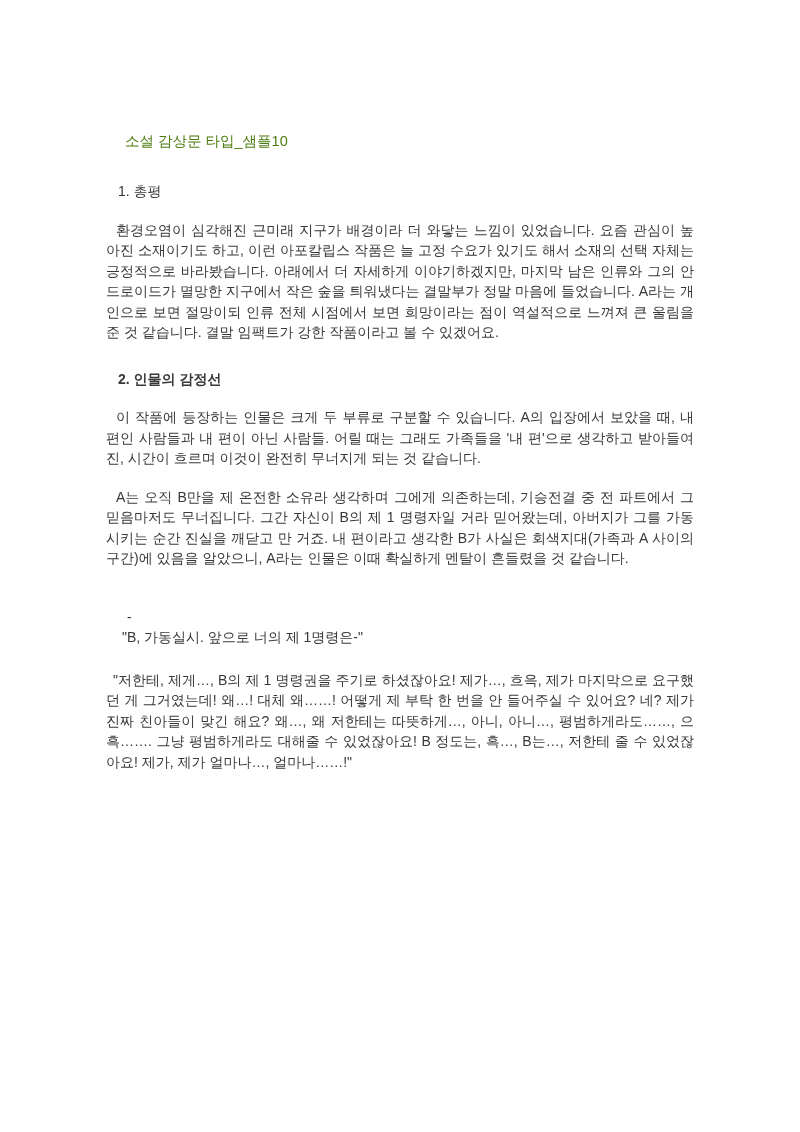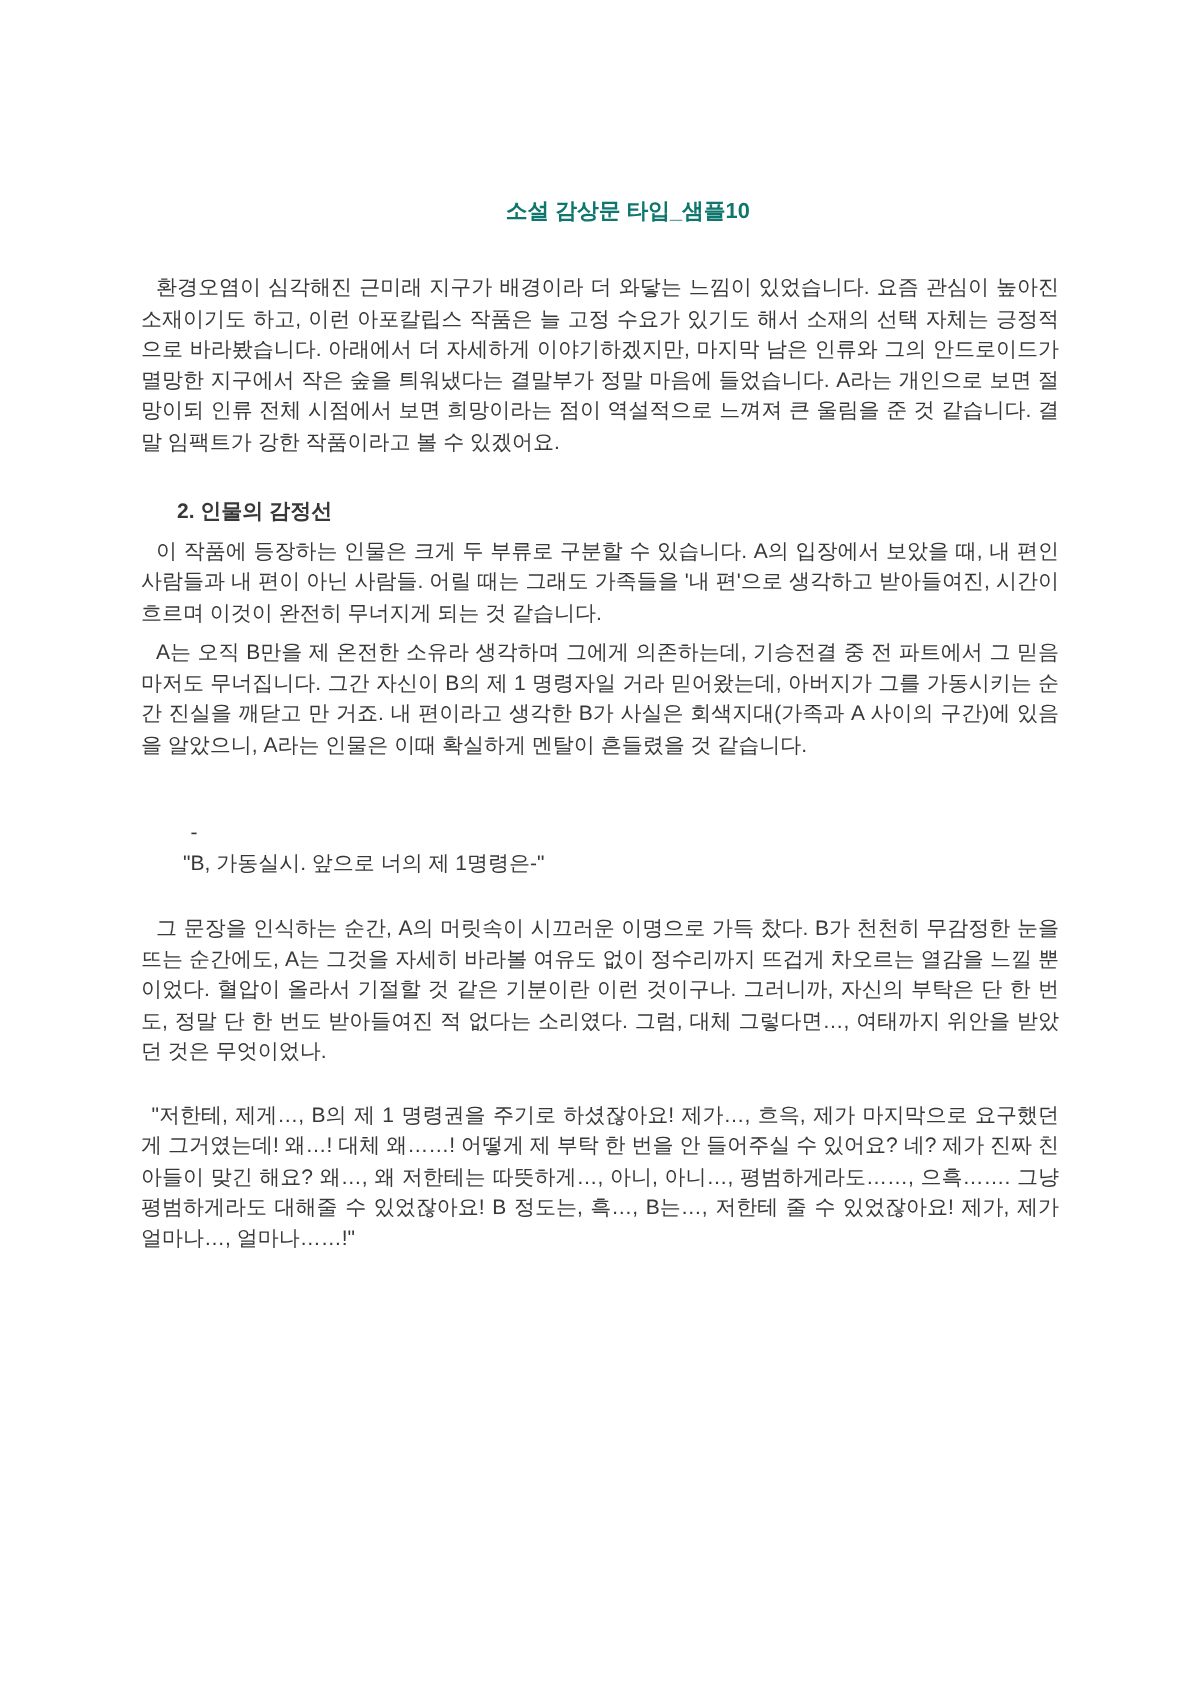--- a/index.html
+++ b/index.html
@@ -19,37 +19,36 @@
   .content {
     position: absolute;
     left: 88px;
     right: 88px;
     top: 131px;
     font-size: 14px;
     line-height: 20.5px;
   }
   .doc-title {
     font-size: 14.5px;
-    font-weight: 700;
+    font-weight: 400;
     margin: 0 0 29px 0;
     padding-left: 37px;
     line-height: 21px;
-    color: #0f766e;
-    text-align: center;
+    color: #4d7c0f;
   }
   .heading {
     padding-left: 30px;
     line-height: 20.5px;
   }
   .heading.gap-above {
     margin-top: 26px;
     font-weight: bold;
   }
   .para {
-    margin: 6px;
+    margin: 18px;
     text-indent: 10px;
     text-align: justify;
     word-break: break-all;
     line-height: 20.5px;
   }
   .dash-line {
     margin-top: 38px;
     padding-left: 39px;
     line-height: 20.5px;
   }
@@ -66,26 +65,26 @@
   }
 </style>
 </head>
 <body>
 
 <div class="page">
   <div class="content">
 
     <h1 class="doc-title">소설 감상문 타입_샘플10</h1>
 
+    <div class="heading">1. 총평</div>
     <p class="para">환경오염이 심각해진 근미래 지구가 배경이라 더 와닿는 느낌이 있었습니다. 요즘 관심이 높아진 소재이기도 하고, 이런 아포칼립스 작품은 늘 고정 수요가 있기도 해서 소재의 선택 자체는 긍정적으로 바라봤습니다. 아래에서 더 자세하게 이야기하겠지만, 마지막 남은 인류와 그의 안드로이드가 멸망한 지구에서 작은 숲을 틔워냈다는 결말부가 정말 마음에 들었습니다. A라는 개인으로 보면 절망이되 인류 전체 시점에서 보면 희망이라는 점이 역설적으로 느껴져 큰 울림을 준 것 같습니다. 결말 임팩트가 강한 작품이라고 볼 수 있겠어요.</p>
 
     <div class="heading gap-above">2. 인물의 감정선</div>
     <p class="para">이 작품에 등장하는 인물은 크게 두 부류로 구분할 수 있습니다. A의 입장에서 보았을 때, 내 편인 사람들과 내 편이 아닌 사람들. 어릴 때는 그래도 가족들을 '내 편'으로 생각하고 받아들여진, 시간이 흐르며 이것이 완전히 무너지게 되는 것 같습니다.</p>
     <p class="para">A는 오직 B만을 제 온전한 소유라 생각하며 그에게 의존하는데, 기승전결 중 전 파트에서 그 믿음마저도 무너집니다. 그간 자신이 B의 제 1 명령자일 거라 믿어왔는데, 아버지가 그를 가동시키는 순간 진실을 깨닫고 만 거죠. 내 편이라고 생각한 B가 사실은 회색지대(가족과 A 사이의 구간)에 있음을 알았으니, A라는 인물은 이때 확실하게 멘탈이 흔들렸을 것 같습니다.</p>
 
     <div class="dash-line">-</div>
     <div class="quote-line">"B, 가동실시. 앞으로 너의 제 1명령은-"</div>
 
-    <p class="para excerpt-1">그 문장을 인식하는 순간, A의 머릿속이 시끄러운 이명으로 가득 찼다. B가 천천히 무감정한 눈을 뜨는 순간에도, A는 그것을 자세히 바라볼 여유도 없이 정수리까지 뜨겁게 차오르는 열감을 느낄 뿐이었다. 혈압이 올라서 기절할 것 같은 기분이란 이런 것이구나. 그러니까, 자신의 부탁은 단 한 번도, 정말 단 한 번도 받아들여진 적 없다는 소리였다. 그럼, 대체 그렇다면…, 여태까지 위안을 받았던 것은 무엇이었나.</p>
     <p class="para excerpt-2">"저한테, 제게…, B의 제 1 명령권을 주기로 하셨잖아요! 제가…, 흐윽, 제가 마지막으로 요구했던 게 그거였는데! 왜…! 대체 왜……! 어떻게 제 부탁 한 번을 안 들어주실 수 있어요? 네? 제가 진짜 친아들이 맞긴 해요? 왜…, 왜 저한테는 따뜻하게…, 아니, 아니…, 평범하게라도……, 으흑……. 그냥 평범하게라도 대해줄 수 있었잖아요! B 정도는, 흑…, B는…, 저한테 줄 수 있었잖아요! 제가, 제가 얼마나…, 얼마나……!"</p>
 
   </div>
 </div>
 
 </body></html>

